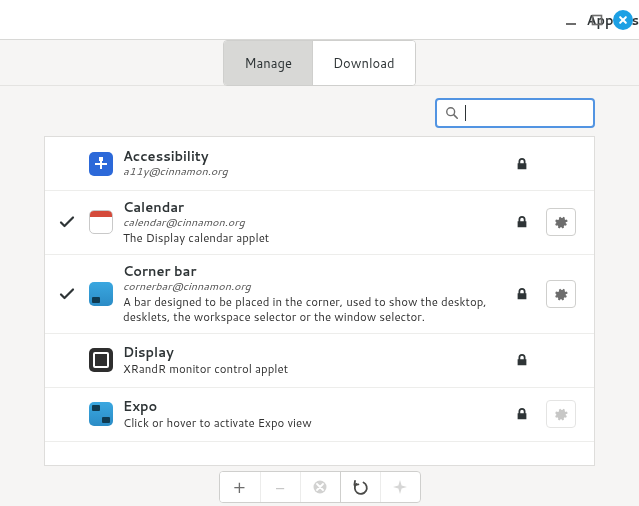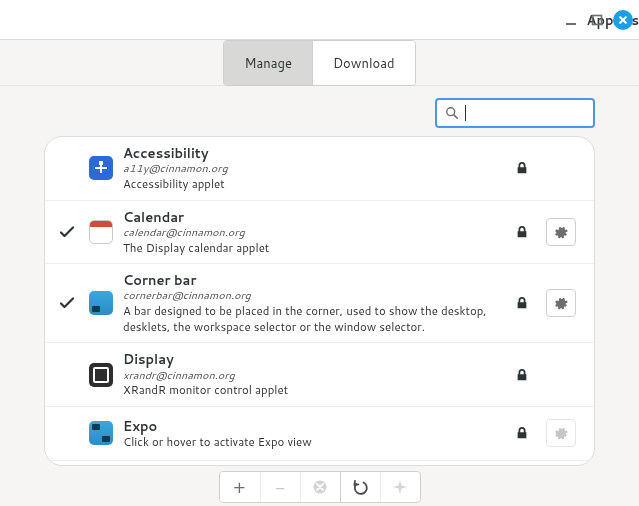--- a/index.html
+++ b/index.html
@@ -111,21 +111,21 @@
     background: #2e3436;
     animation: blink 1s steps(1) infinite;
     flex: none;
   }
   @keyframes blink { 50% { opacity: 0; } }
 
   
   .listwrap {
     margin: 0 44px;
     border: 1px solid #dedddb;
-    border-radius: 18px;
+    border-radius: 0;
     background: #fff;
     height: 330px;
     overflow: hidden;
     position: relative;
   }
   .listscroll {
     height: 100%;
     overflow-y: hidden;
   }
   .row {
@@ -249,21 +249,20 @@
 
 <div class="listwrap">
   <div class="listscroll">
 
     <div class="row">
       <div class="checkcol"></div>
       <div class="appicon ic-a11y"></div>
       <div class="textcol">
         <div class="appname">Accessibility</div>
         <div class="appid">a11y@cinnamon.org</div>
-        <div class="appdesc">Accessibility applet</div>
       </div>
       <div class="lockcol">
         <svg class="ic14" viewBox="0 0 16 16">
             <path d="M4 7V5a4 4 0 0 1 8 0v2h1v7H3V7h1zm2 0h4V5a2 2 0 0 0-4 0v2z" fill="#2e3436"></path>
           </svg>
       </div>
       <div class="cogcol"></div>
     </div>
 
     <div class="row">
@@ -316,21 +315,20 @@
             </svg>
         </div>
       </div>
     </div>
 
     <div class="row">
       <div class="checkcol"></div>
       <div class="appicon ic-display"></div>
       <div class="textcol">
         <div class="appname">Display</div>
-        <div class="appid">xrandr@cinnamon.org</div>
         <div class="appdesc">XRandR monitor control applet</div>
       </div>
       <div class="lockcol">
         <svg class="ic14" viewBox="0 0 16 16">
             <path d="M4 7V5a4 4 0 0 1 8 0v2h1v7H3V7h1zm2 0h4V5a2 2 0 0 0-4 0v2z" fill="#2e3436"></path>
           </svg>
       </div>
       <div class="cogcol"></div>
     </div>
 

